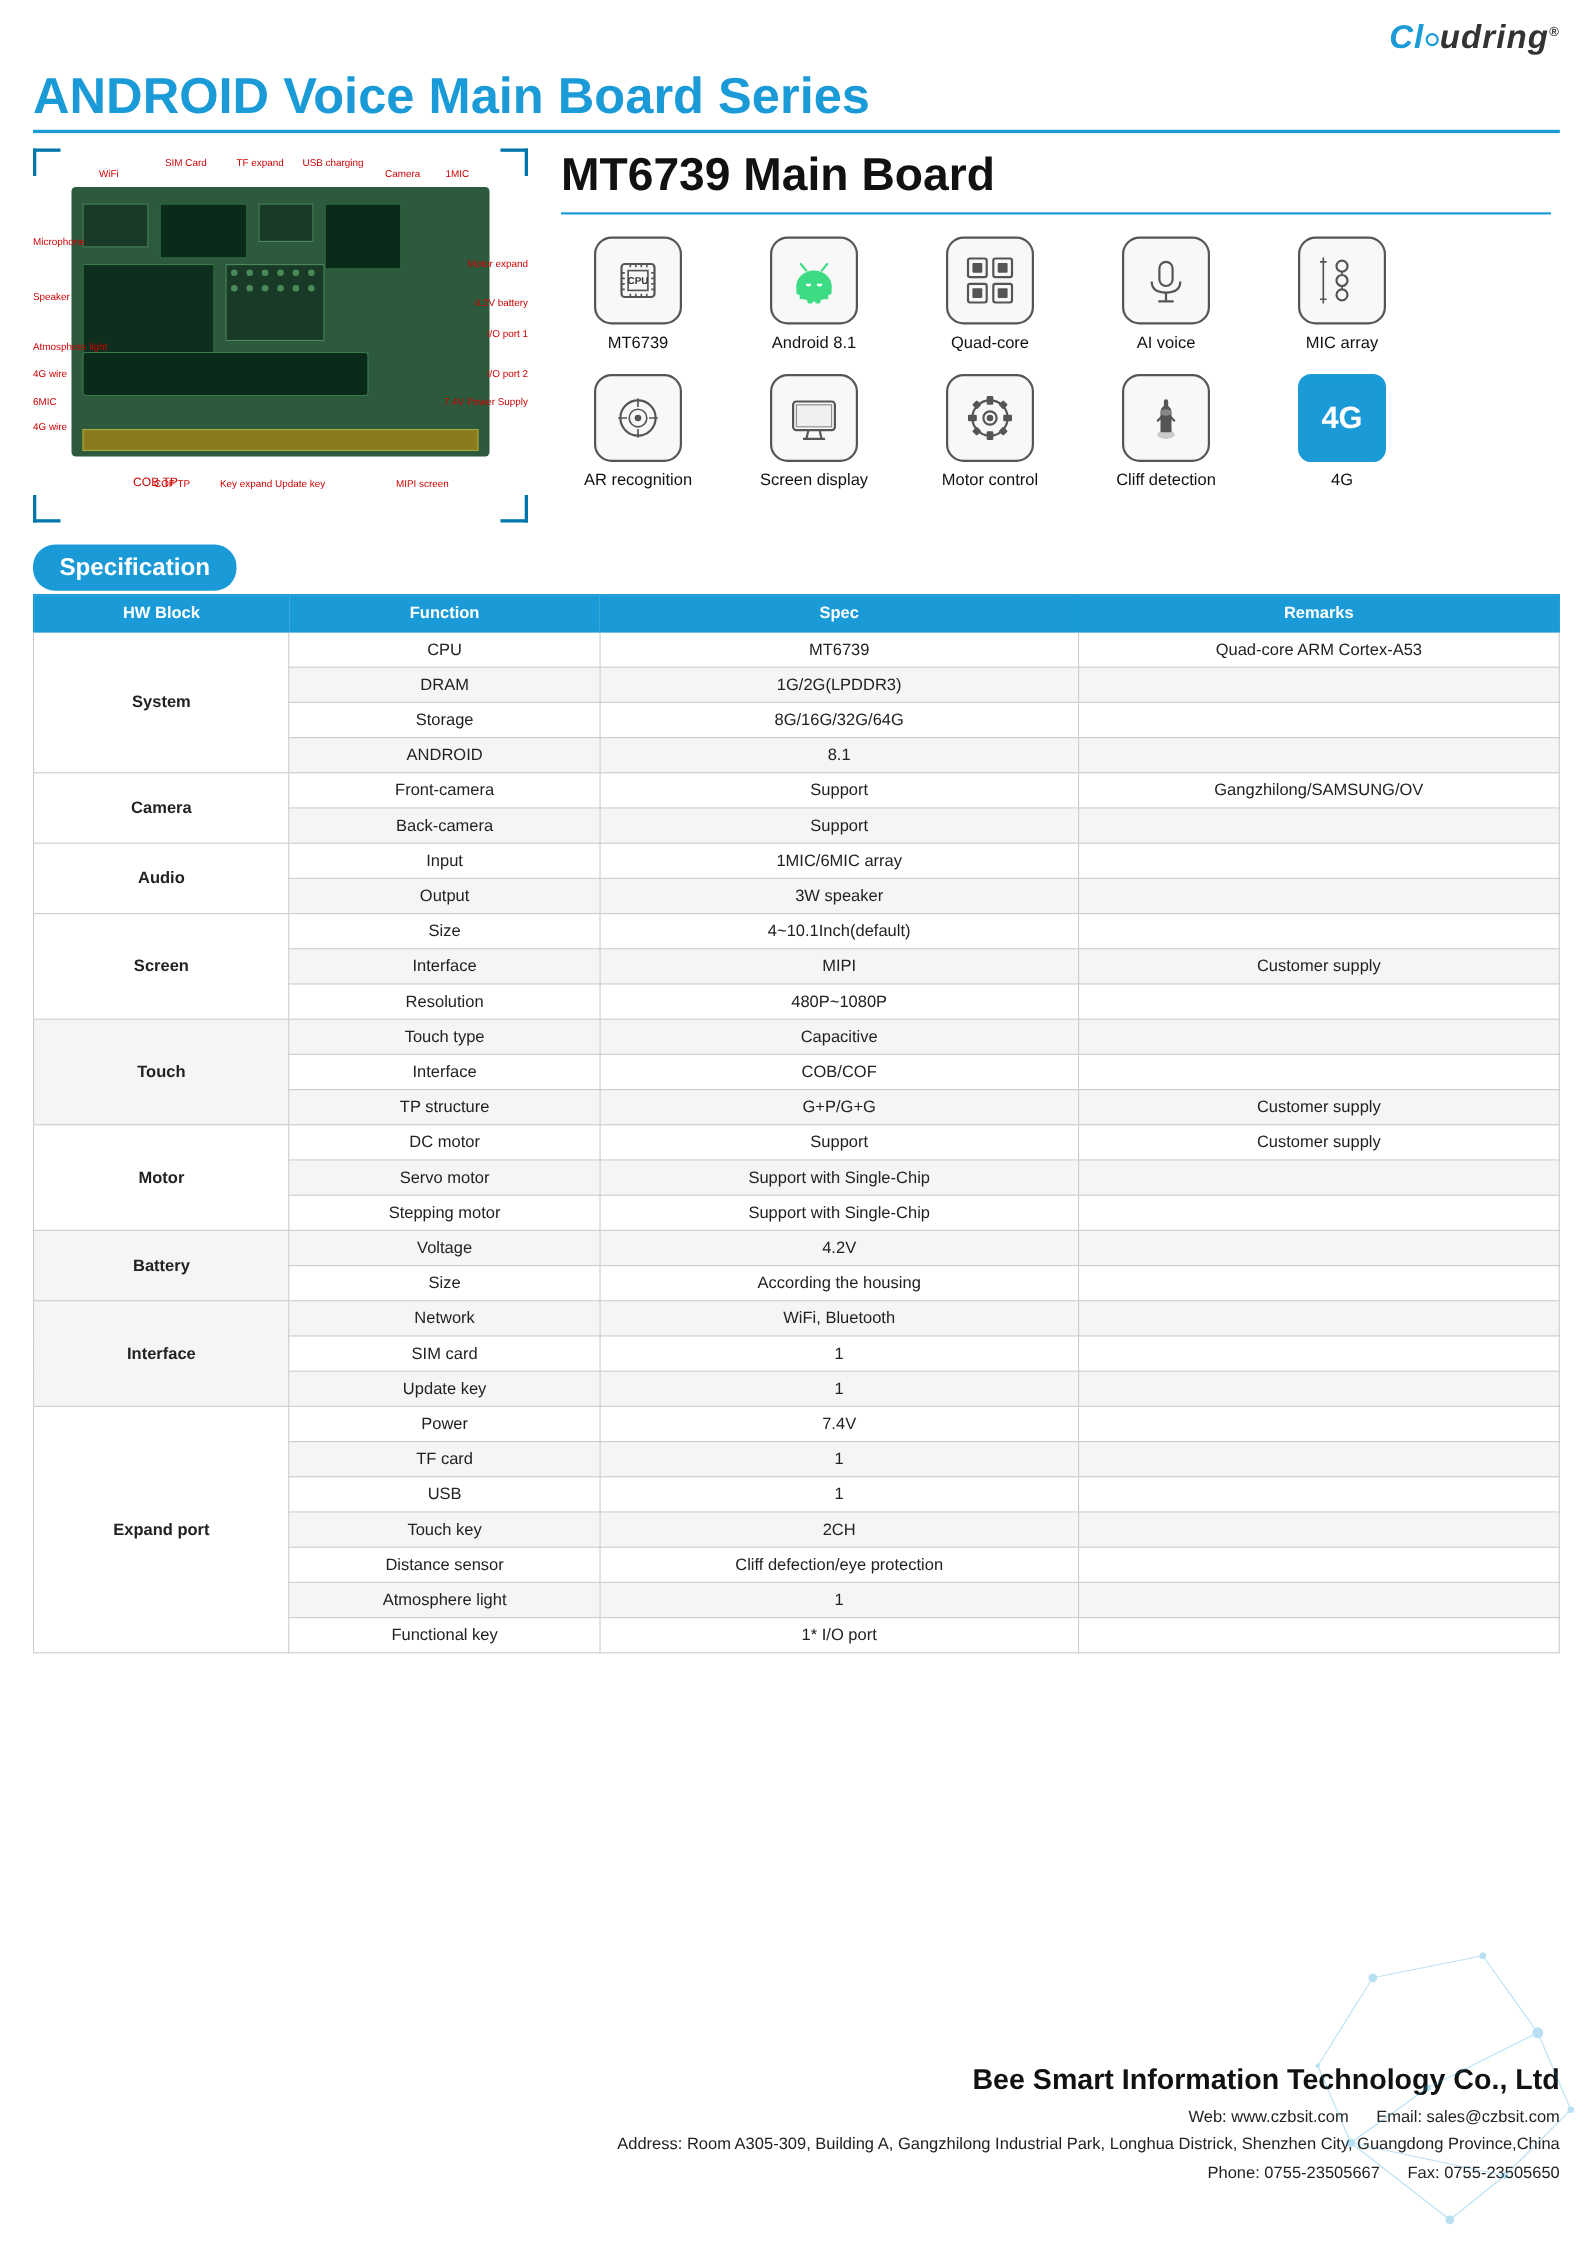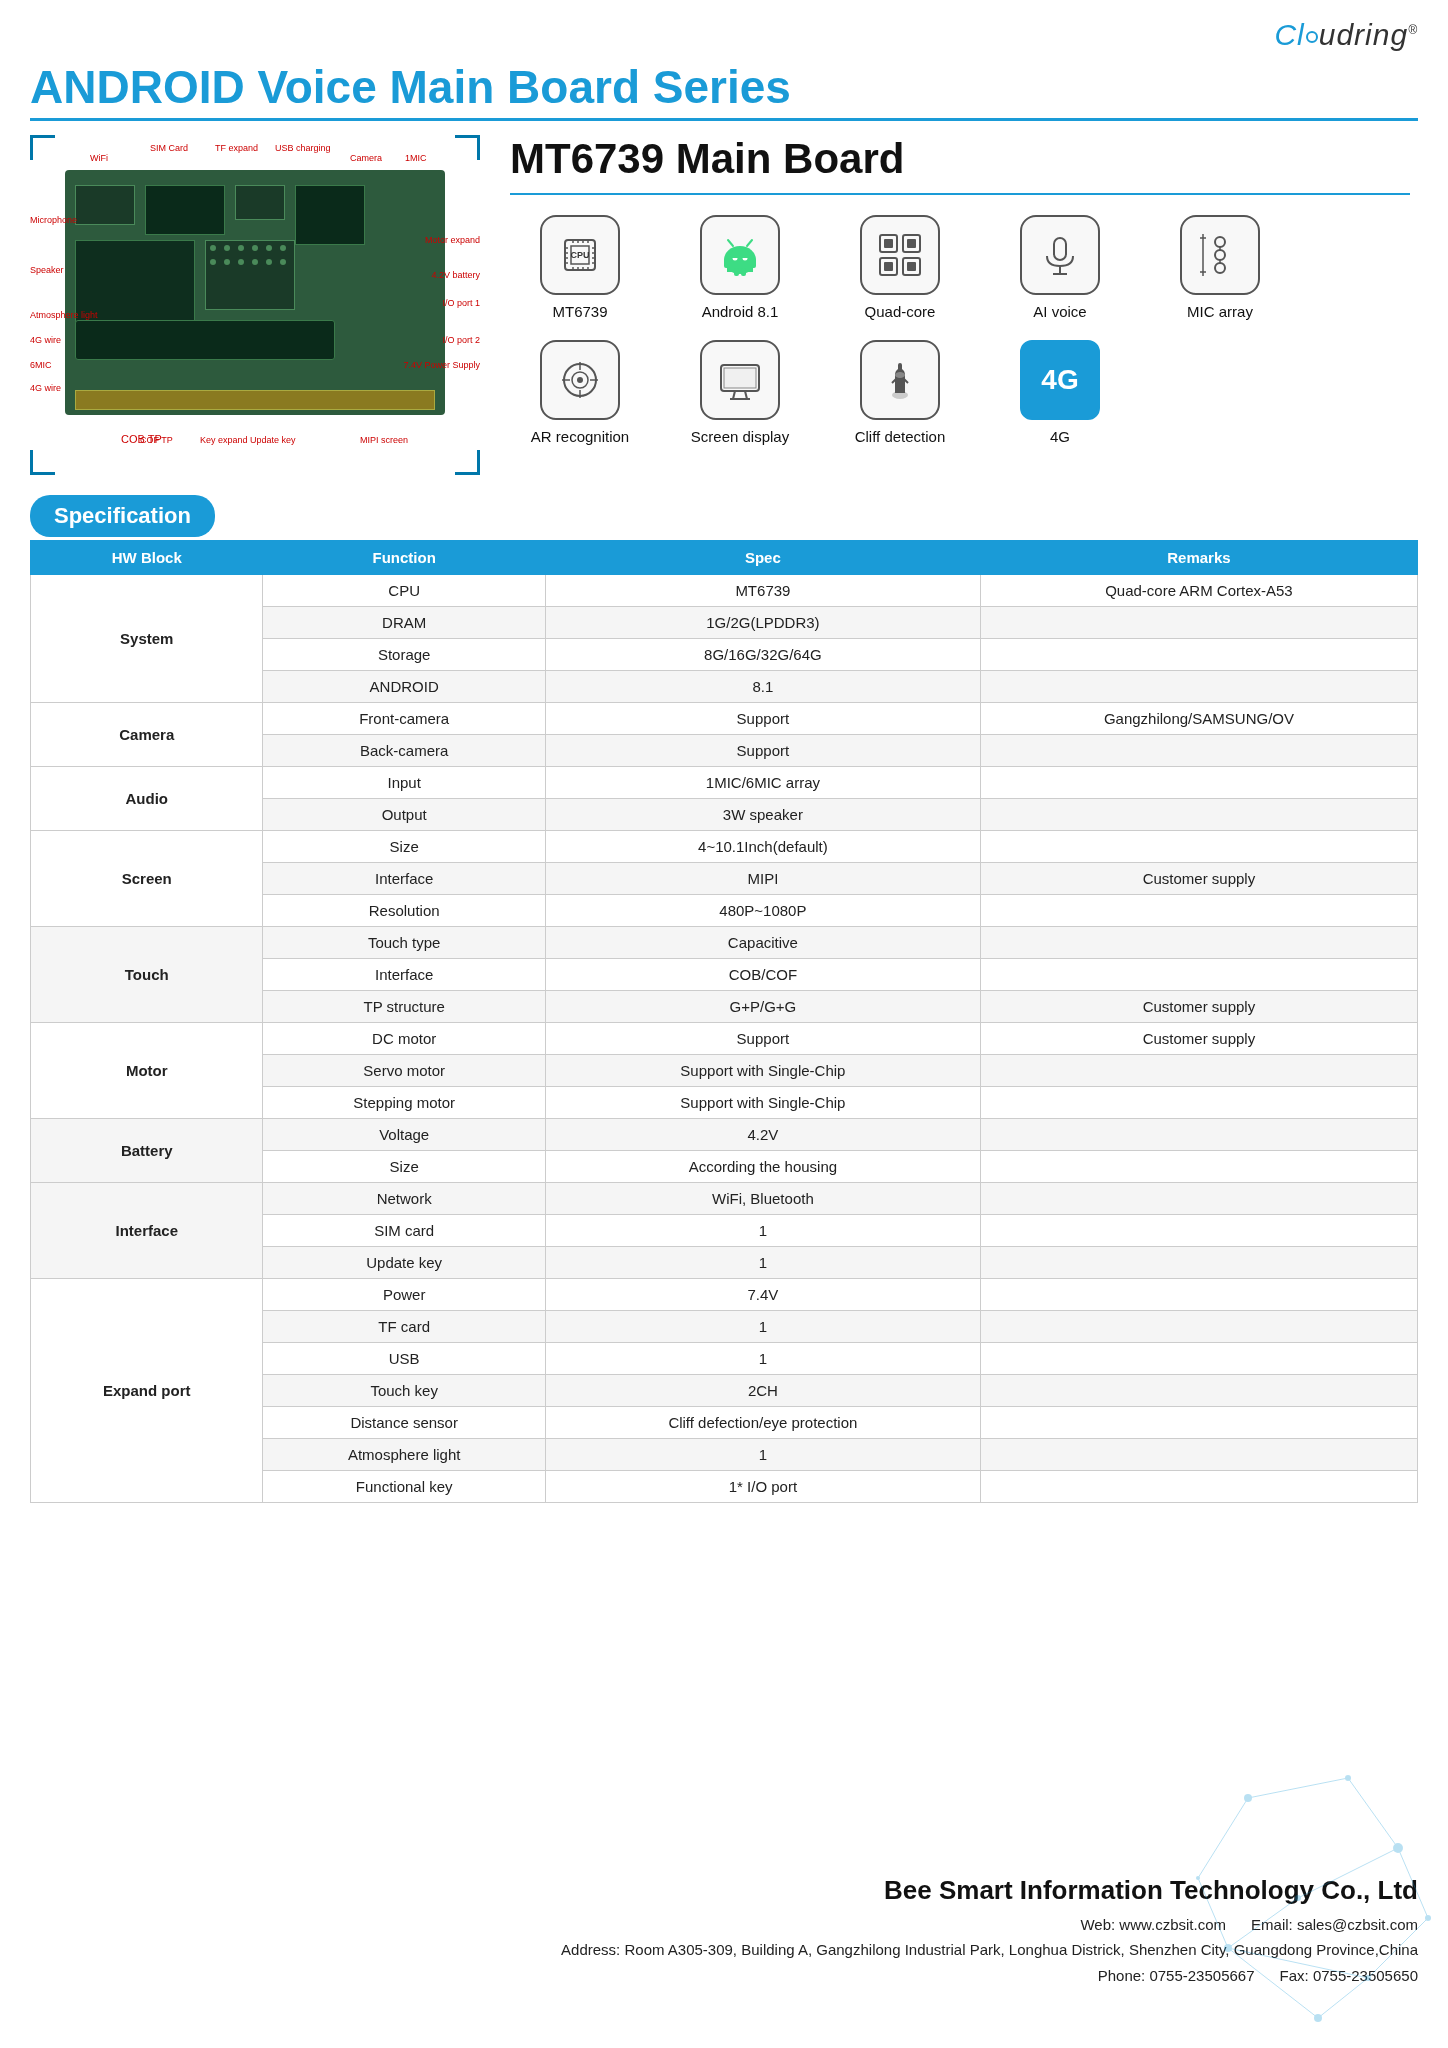--- a/index.html
+++ b/index.html
@@ -11,21 +11,21 @@
       position: relative;
       overflow-x: hidden;
     }
 
     
     .logo-area {
       position: absolute;
       top: 18px;
       right: 30px;
       font-size: 28px;
-      font-weight: normal;
+      font-weight: bold;
       color: #333;
       font-style: italic;
       margin-left: 17px;
     }
 
     
     .main-title {
       position: absolute;
       top: 60px;
       left: 30px;
@@ -387,20 +387,38 @@
           <rect x="6" y="10" width="38" height="26" rx="3" fill="none" stroke="#555" stroke-width="2"></rect>
           <rect x="9" y="13" width="32" height="20" fill="#f0f0f0" stroke="#888" stroke-width="1"></rect>
           <line x1="20" y1="36" x2="18" y2="44" stroke="#555" stroke-width="2"></line>
           <line x1="30" y1="36" x2="32" y2="44" stroke="#555" stroke-width="2"></line>
           <line x1="15" y1="44" x2="35" y2="44" stroke="#555" stroke-width="2"></line>
         </svg>
       </div>
       <span class="feature-label">Screen display</span>
     </div>
 
+    <div class="feature-item">
+      <div class="feature-icon">
+        <svg width="50" height="50" viewBox="0 0 50 50">
+          <circle cx="25" cy="25" r="16" fill="none" stroke="#555" stroke-width="2"></circle>
+          <circle cx="25" cy="25" r="6" fill="none" stroke="#555" stroke-width="2"></circle>
+          <circle cx="25" cy="25" r="3" fill="#555"></circle>
+          <rect x="22" y="5" width="6" height="8" rx="1" fill="#555"></rect>
+          <rect x="22" y="37" width="6" height="8" rx="1" fill="#555"></rect>
+          <rect x="5" y="22" width="8" height="6" rx="1" fill="#555"></rect>
+          <rect x="37" y="22" width="8" height="6" rx="1" fill="#555"></rect>
+          <rect x="10" y="10" width="6" height="6" rx="1" fill="#555" transform="rotate(45 13 13)"></rect>
+          <rect x="10" y="34" width="6" height="6" rx="1" fill="#555" transform="rotate(45 13 37)"></rect>
+          <rect x="34" y="10" width="6" height="6" rx="1" fill="#555" transform="rotate(45 37 13)"></rect>
+          <rect x="34" y="34" width="6" height="6" rx="1" fill="#555" transform="rotate(45 37 37)"></rect>
+        </svg>
+      </div>
+      <span class="feature-label">Motor control</span>
+    </div>
 
     <div class="feature-item">
       <div class="feature-icon">
         <svg width="50" height="50" viewBox="0 0 50 50">
           <ellipse cx="25" cy="40" rx="8" ry="4" fill="#ccc"></ellipse>
           <path d="M20 38 L20 20 Q20 16 23 14 L23 10 Q23 8 25 8 Q27 8 27 10 L27 14 Q30 16 30 20 L30 38 Z" fill="#555"></path>
           <ellipse cx="25" cy="20" rx="5" ry="3" fill="#888"></ellipse>
           <line x1="21" y1="24" x2="17" y2="28" stroke="#555" stroke-width="2"></line>
           <line x1="29" y1="24" x2="33" y2="28" stroke="#555" stroke-width="2"></line>
         </svg>

